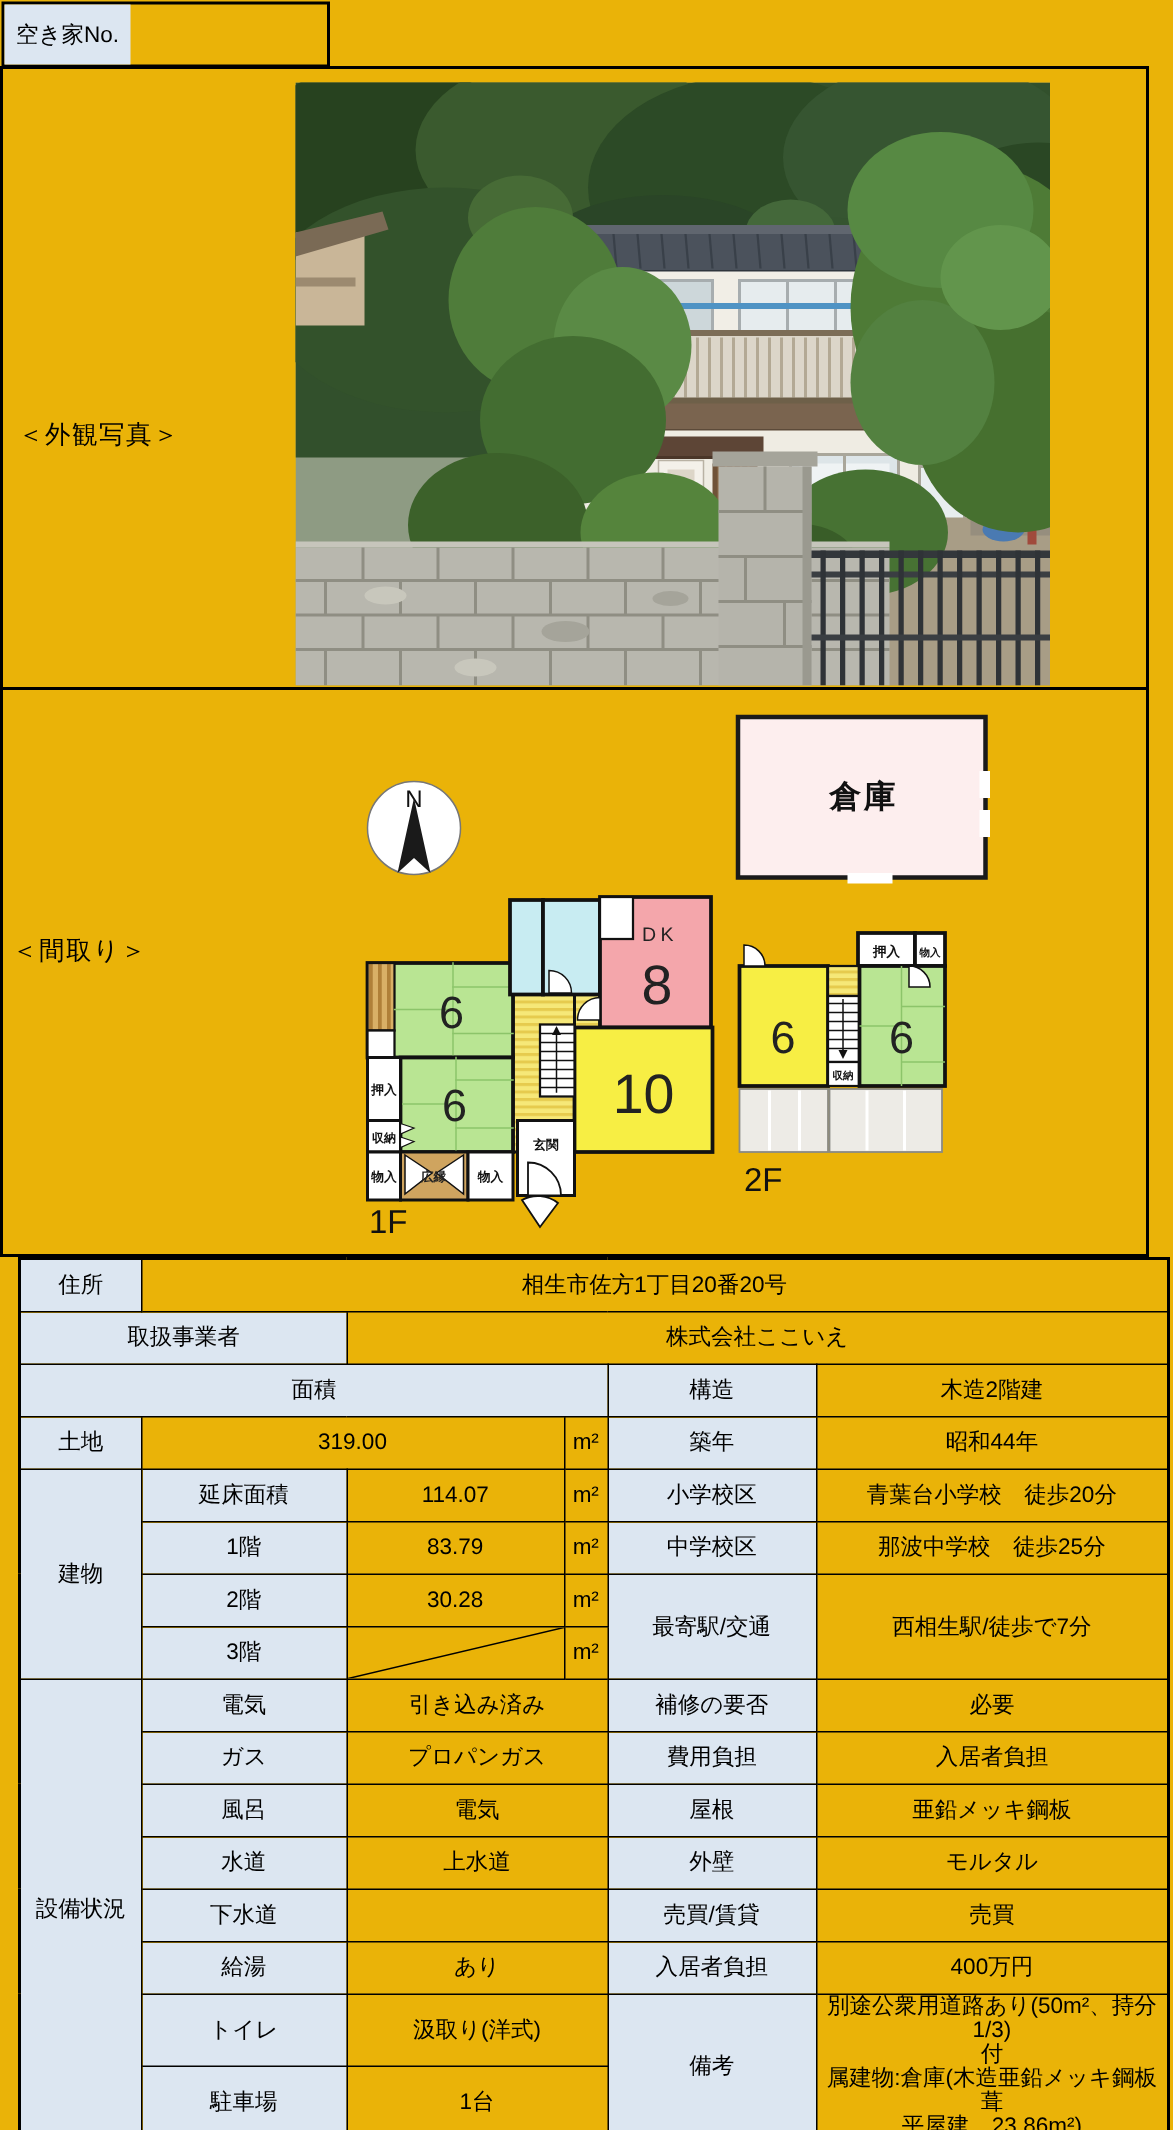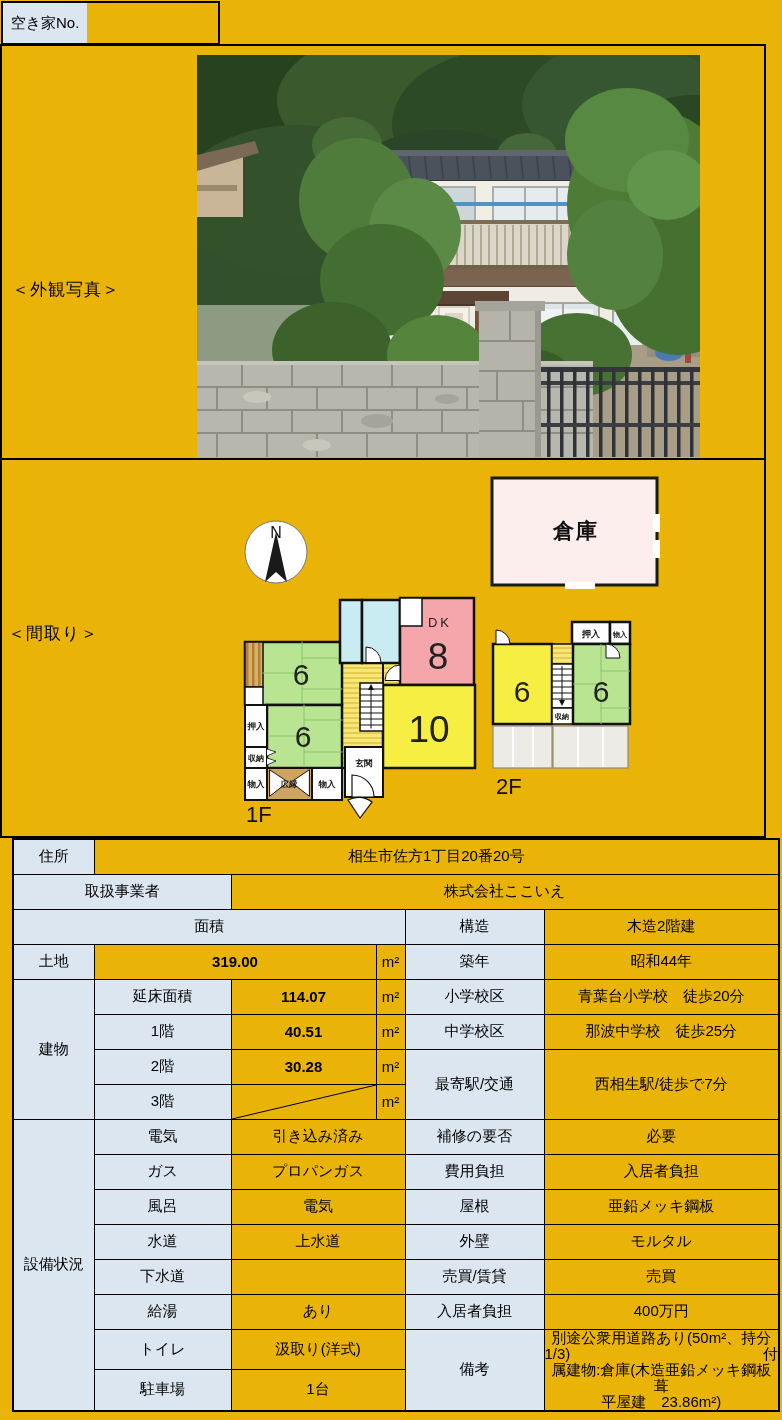--- a/index.html
+++ b/index.html
@@ -19,24 +19,24 @@
   #plan-label{left:8px;top:622px;}
   .photo-svg{position:absolute;left:197px;top:55px;}
   .plan-svg{position:absolute;left:0;top:462px;}
 
   
   table.main{position:absolute;left:12px;top:838px;width:766px;border-collapse:collapse;table-layout:fixed;border:2px solid #000;}
   table.main td{border:1px solid #000;font-size:15px;text-align:center;vertical-align:middle;padding:0;overflow:hidden;}
   table.main tr{height:35px;}
   td.shade{background:#dce6f1;}
   td.numc{text-align:right;padding-right:6px;}
-  td.gr{border-right:1px solid #bdbdbd;font-weight:bold;}
+  td.gr{border-right:1px solid #bdbdbd;}
   td.unit{font-size:13px;border-left:1px solid #bdbdbd;}
   td.remarks{font-size:12.5px;text-align:left;vertical-align:top;padding:3px 5px;line-height:16px;}
-  td.remarks .l2{display:flex;justify-content:space-between;}
+  td.remarks .l2{display:flex;justify-content:space-between;flex-direction:column;}
   td.diag{position:relative;}
   td.diag svg{position:absolute;left:0;top:0;width:100%;height:100%;}
 
   svg text{font-family:"Liberation Sans","DejaVu Sans",sans-serif;}
 </style>
 </head>
 <body>
 
 <div class="page">
 
@@ -412,21 +412,21 @@
     <tr>
       <td class="shade" rowspan="4">建物</td>
       <td class="shade">延床面積</td>
       <td class="numc gr">114.07</td>
       <td class="unit">m²</td>
       <td class="shade">小学校区</td>
       <td>青葉台小学校　徒歩20分</td>
     </tr>
     <tr>
       <td class="shade">1階</td>
-      <td class="numc gr">40.51</td>
+      <td class="numc gr">83.79</td>
       <td class="unit">m²</td>
       <td class="shade">中学校区</td>
       <td>那波中学校　徒歩25分</td>
     </tr>
     <tr>
       <td class="shade">2階</td>
       <td class="numc gr">30.28</td>
       <td class="unit">m²</td>
       <td class="shade" rowspan="2">最寄駅/交通</td>
       <td rowspan="2">西相生駅/徒歩で7分</td>

